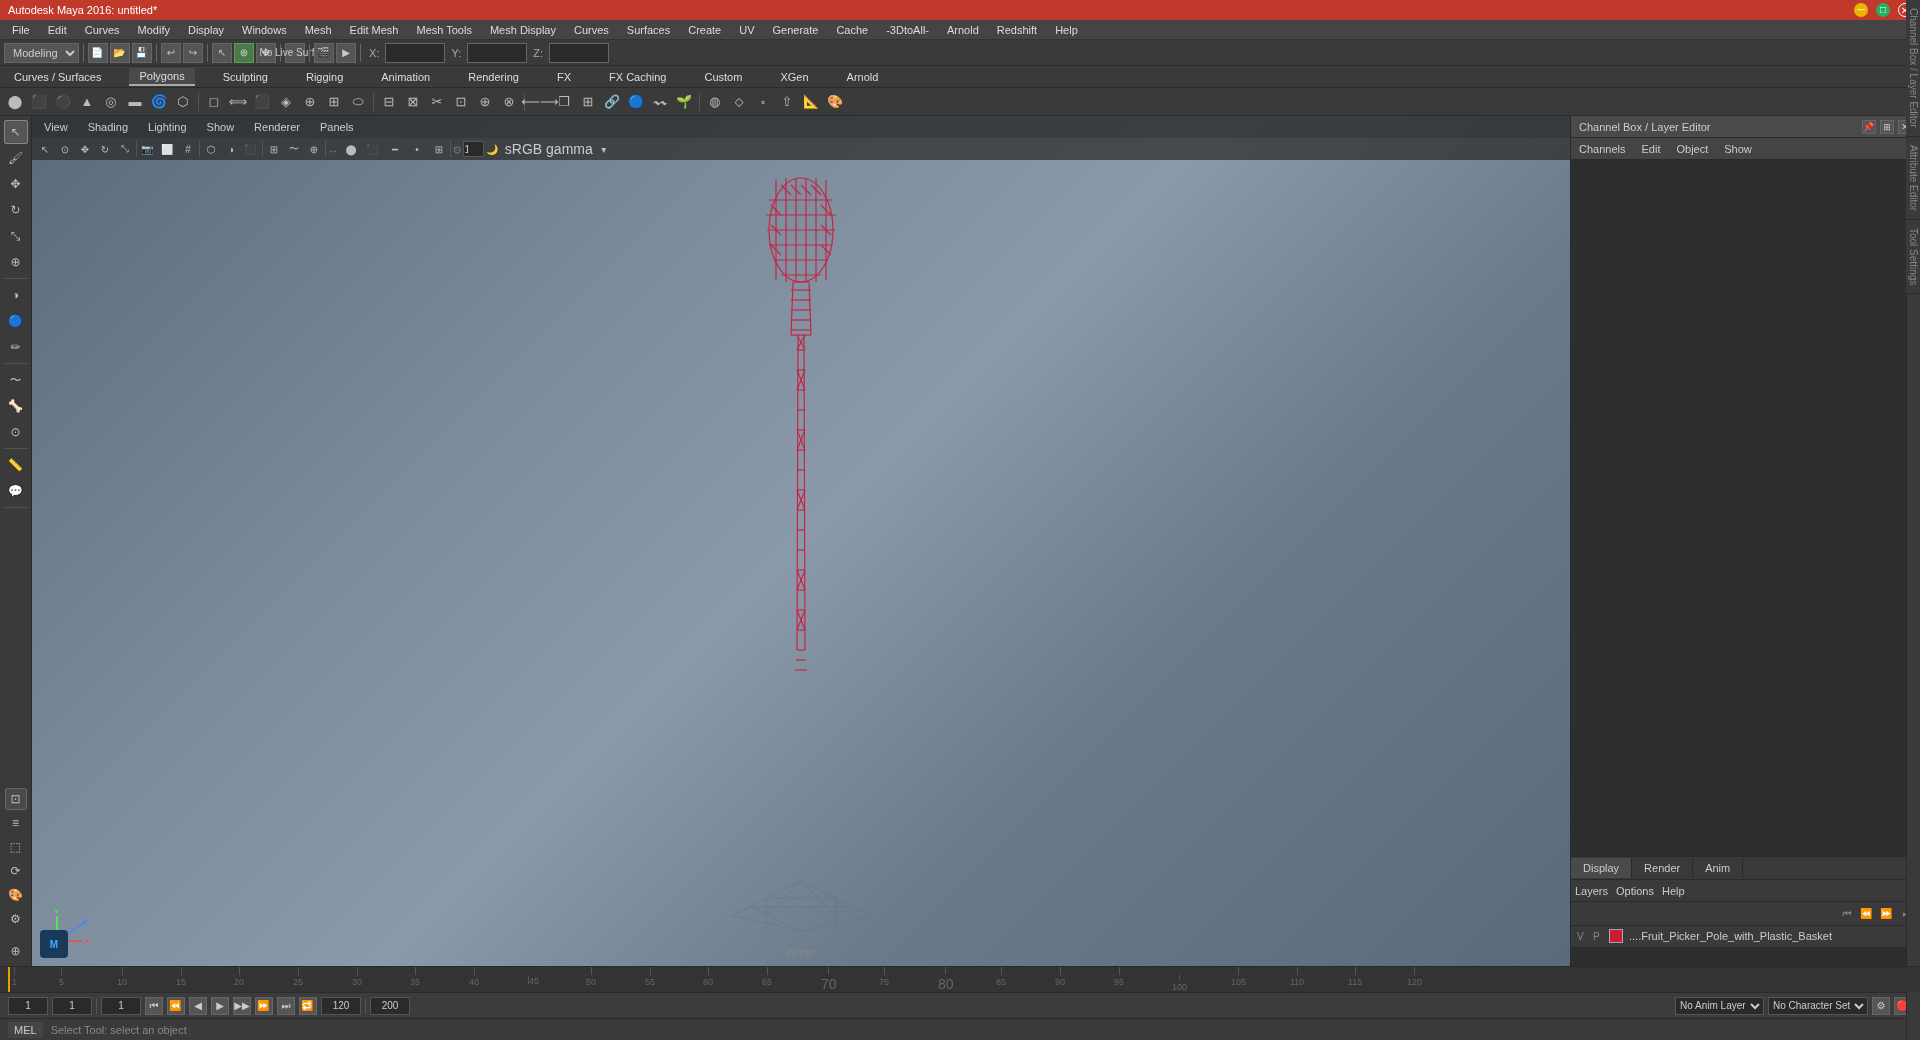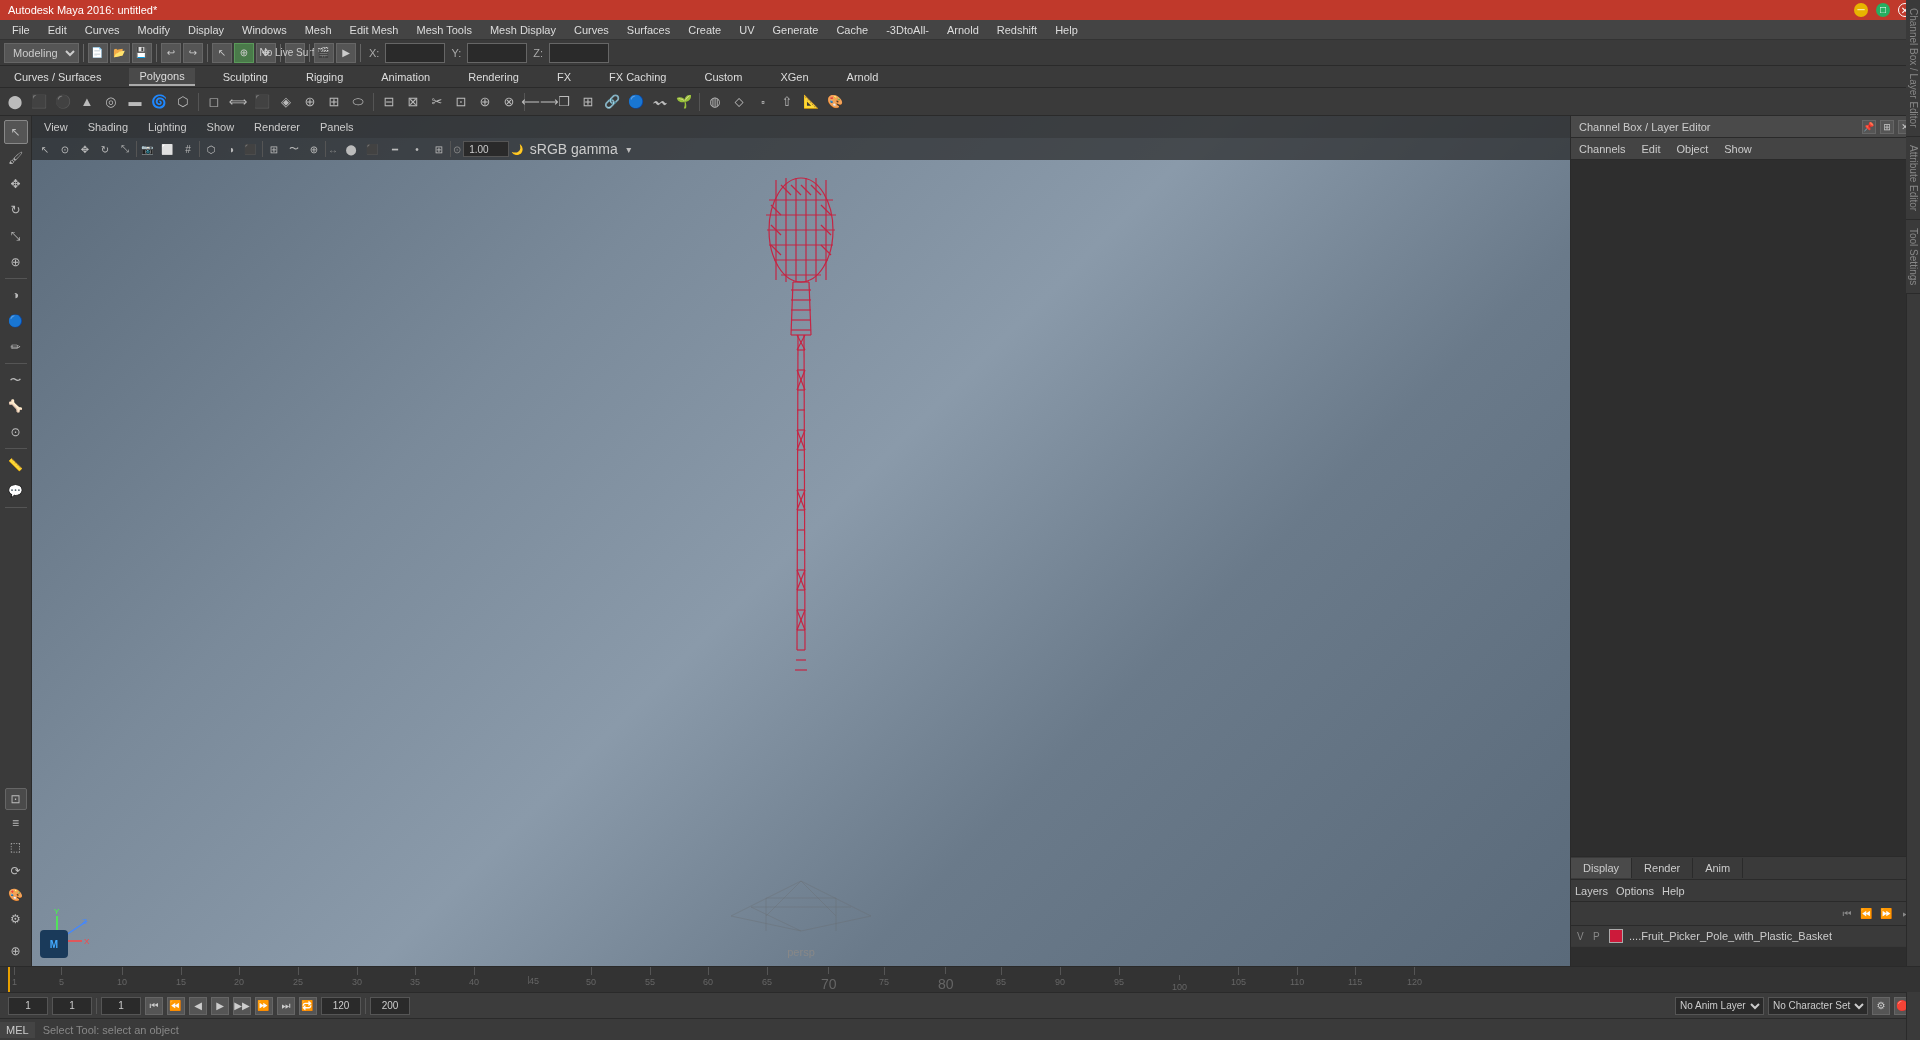--- a/index.html
+++ b/index.html
@@ -356,21 +356,21 @@
       <div style="display:flex;align-items:center;gap:4px;">
         <span style="color:#888;font-size:10px;">↔</span>
         <div class="vc-btn">⬤</div>
         <div class="vc-btn">⬛</div>
         <div class="vc-btn">━</div>
         <div class="vc-btn">•</div>
         <div class="vc-btn">⊞</div>
       </div>
       <div style="width:1px;height:16px;background:#555;"></div>
       <span style="color:#888;font-size:10px;">⊙</span>
-      <input type="number" value="1.00" style="width: 46px; height: 16px; background: rgb(42, 42, 42); border: 1px solid rgb(85, 85, 85); color: rgb(204, 204, 204); font-size: 10px; text-align: center;">
+      <input type="number" value="1.00" style="width: 21px; height: 16px; background: rgb(42, 42, 42); border: 1px solid rgb(85, 85, 85); color: rgb(204, 204, 204); font-size: 10px; text-align: center;">
       <span style="color:#888;font-size:10px;">🌙</span>
       <span style="color:#ccc;font-size:14px;margin-left:4px;">sRGB gamma</span>
       <div class="vc-btn">▾</div>
     </div>
 
     <div id="obj-container">
 
       <svg style="position:absolute; bottom:30px; left:50%; transform:translateX(-50%);" width="200" height="60">
         <g stroke="#666" stroke-width="0.5" opacity="0.6">
 
@@ -668,16 +668,16 @@
   <select style="background:#2a2a2a; color:#ccc; border:1px solid #555; height:18px; font-size:10px;">
     <option>No Anim Layer</option>
   </select>
   <select style="background:#2a2a2a; color:#ccc; border:1px solid #555; height:18px; font-size:10px;">
     <option>No Character Set</option>
   </select>
   <div class="tr-btn">⚙</div>
   <div class="tr-btn">🔴</div>
 </div>
 
-<div id="status-bar" style="height:22px; background:#3a3a3a; border-top:1px solid #2a2a2a; display:flex; align-items:center; padding:0 0; gap:8px; font-size:11px; color:#888;">
+<div id="status-bar" style="height:22px; background:#3a3a3a; border-top:1px solid #2a2a2a; display:flex; align-items:center; padding:0 8px; gap:8px; font-size:11px; color:#888;">
   <span class="status-mode">MEL</span>
   <span>Select Tool: select an object</span>
 </div>
 
 </body></html>

